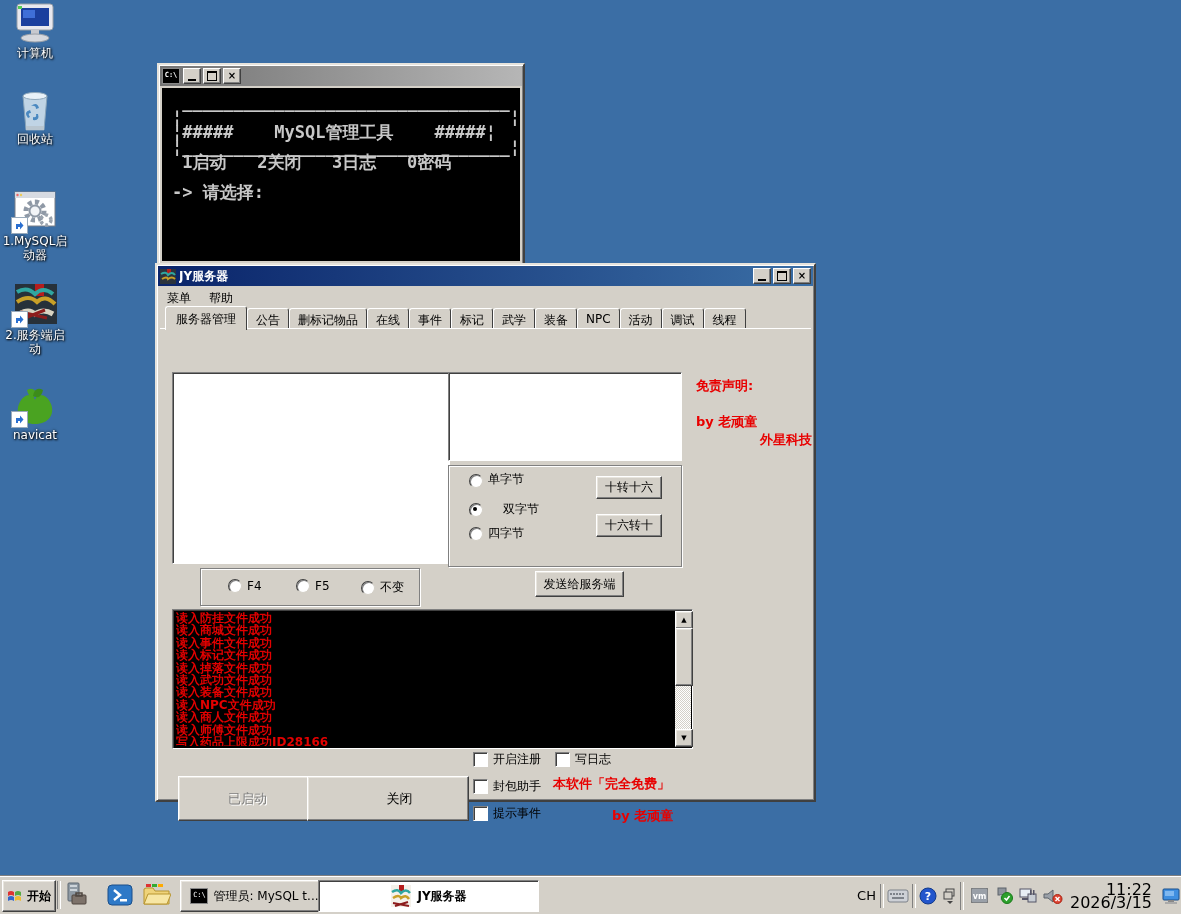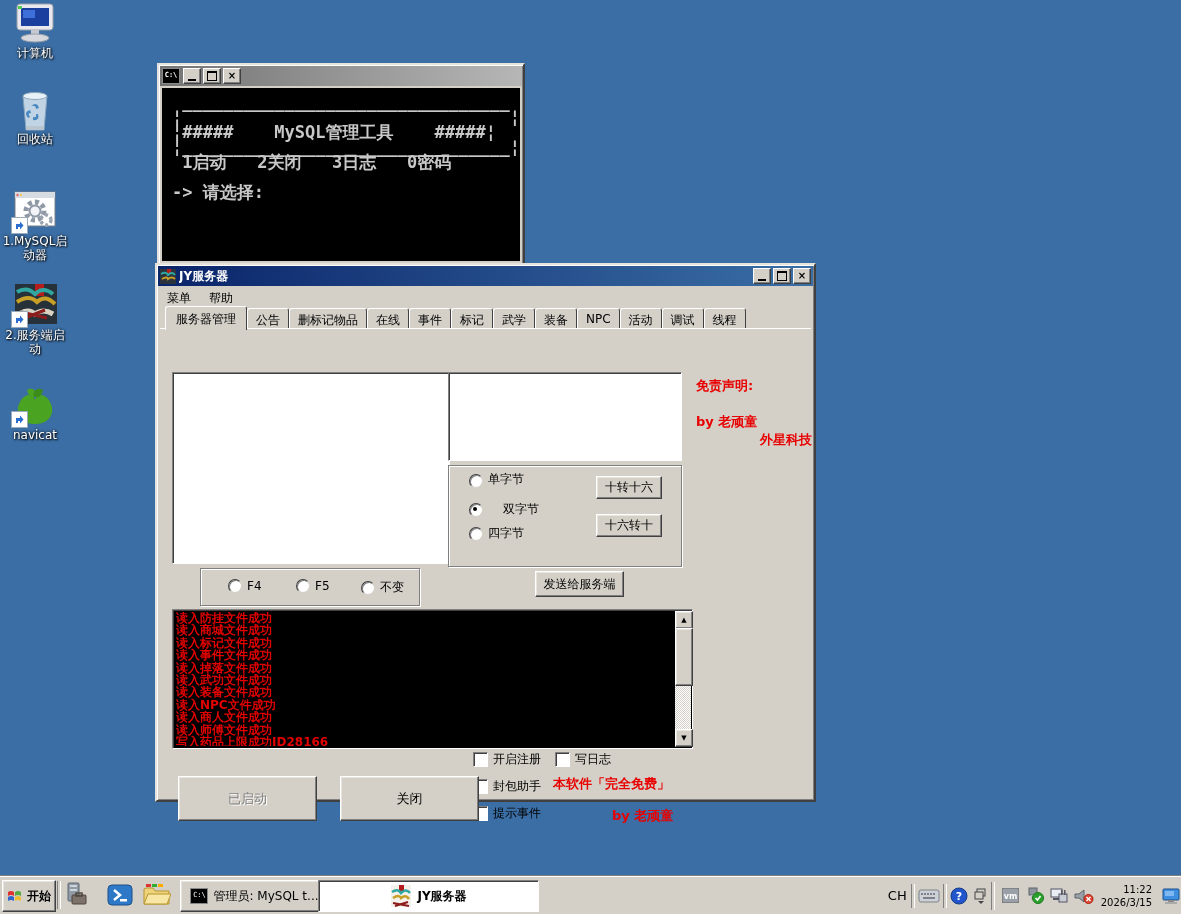--- a/index.html
+++ b/index.html
@@ -99,21 +99,21 @@
   #taskbar{position:absolute;left:0;right:0;bottom:0;height:37px;background:#D4D0C8;
     border-top:1px solid #fff;box-shadow:0 -1px 0 #808080;}
   #start-btn{position:absolute;left:2px;top:3px;width:52px;height:30px;gap:4px;font-weight:bold;}
   .tb-sep{position:absolute;top:4px;width:2px;height:28px;border-left:1px solid #808080;border-right:1px solid #fff;}
   .ql{position:absolute;top:4px;width:30px;height:28px;display:flex;align-items:center;justify-content:center;}
   .task{position:absolute;top:3px;height:30px;display:flex;align-items:center;gap:5px;
     padding:0 6px;font-size:12px;white-space:nowrap;overflow:hidden;}
   .task.on{background:#fff;border-color:#808080 #fff #fff #808080;box-shadow:inset 1px 1px 0 #404040;font-weight:bold;}
   .tray{position:absolute;right:0;top:0;height:37px;display:flex;align-items:center;}
   .tray-ico{margin:0 3px;display:flex;align-items:center;justify-content:center;}
-  .clock{text-align:right;font-size:10px;line-height:13px;margin:0 6px 0 4px;}
+  .clock{text-align:right;font-size:16px;line-height:13px;margin:0 6px 0 4px;}
 </style>
 </head>
 <body>
 
 <div class="desk-icon" style="top:2px;">
   <div class="ic">
     <svg width="48" height="44">
         <rect x="6" y="2" width="36" height="26" rx="3" fill="#E8E8EE" stroke="#9aa0a8"></rect>
         <rect x="10" y="6" width="28" height="18" fill="#1b3f9e"></rect>
         <rect x="12" y="8" width="12" height="8" fill="#3f6fd8"></rect>
@@ -292,22 +292,22 @@
       </div>
     </div>
 
     <div class="raised-btn" id="send-btn">发送给服务端</div>
 
     <div id="log">
       <div class="log-text">
 
       <div class="log-line">读入防挂文件成功</div>
           <div class="log-line">读入商城文件成功</div>
+          <div class="log-line">读入事件文件成功</div>
           <div class="log-line">读入标记文件成功</div>
-          <div class="log-line">读入事件文件成功</div>
           <div class="log-line">读入掉落文件成功</div>
           <div class="log-line">读入武功文件成功</div>
           <div class="log-line">读入装备文件成功</div>
           <div class="log-line">读入NPC文件成功</div>
           <div class="log-line">读入商人文件成功</div>
           <div class="log-line">读入师傅文件成功</div>
           <div class="log-line">写入药品上限成功ID28166</div>
         </div>
       <div class="scrollbar">
         <div class="raised-btn sb-btn" style="top:0;">▲</div>
@@ -330,21 +330,21 @@
     </div>
     <div class="ctl-row" style="left:313px;top:498px;">
       <span class="checkbox"></span>
       <span>提示事件</span>
     </div>
 
     <div class="red free-label">本软件「完全免费」</div>
     <div class="red by-label">by 老顽童</div>
 
     <div class="raised-btn bigbtn disabled-txt" style="left:18px;top:469px;">已启动</div>
-    <div class="raised-btn bigbtn" style="left:180px;top:469px;">关闭</div>
+    <div class="raised-btn bigbtn" style="left:147px;top:469px;padding-left:23px;">关闭</div>
 
     <div id="disclaimer" class="red">
       <div class="d-title">免责声明:</div>
       <div class="d-sign1">by 老顽童</div>
       <div class="d-sign2">外星科技</div>
     </div>
   </div>
 </div>
 
 <div id="taskbar">

